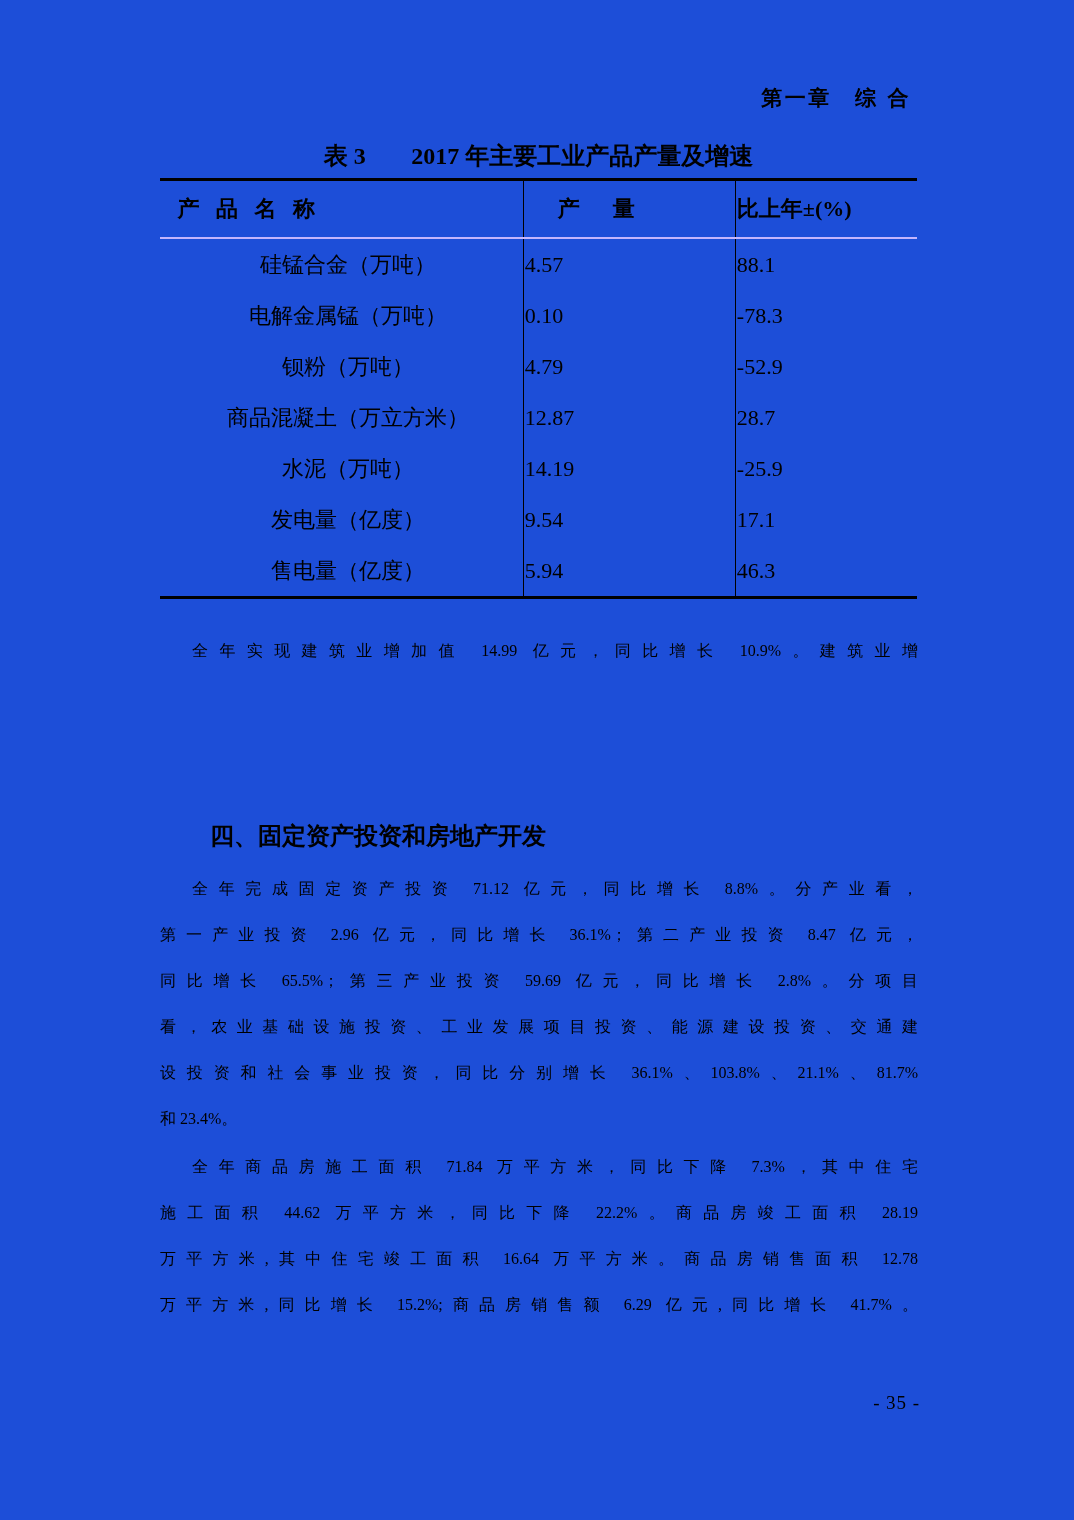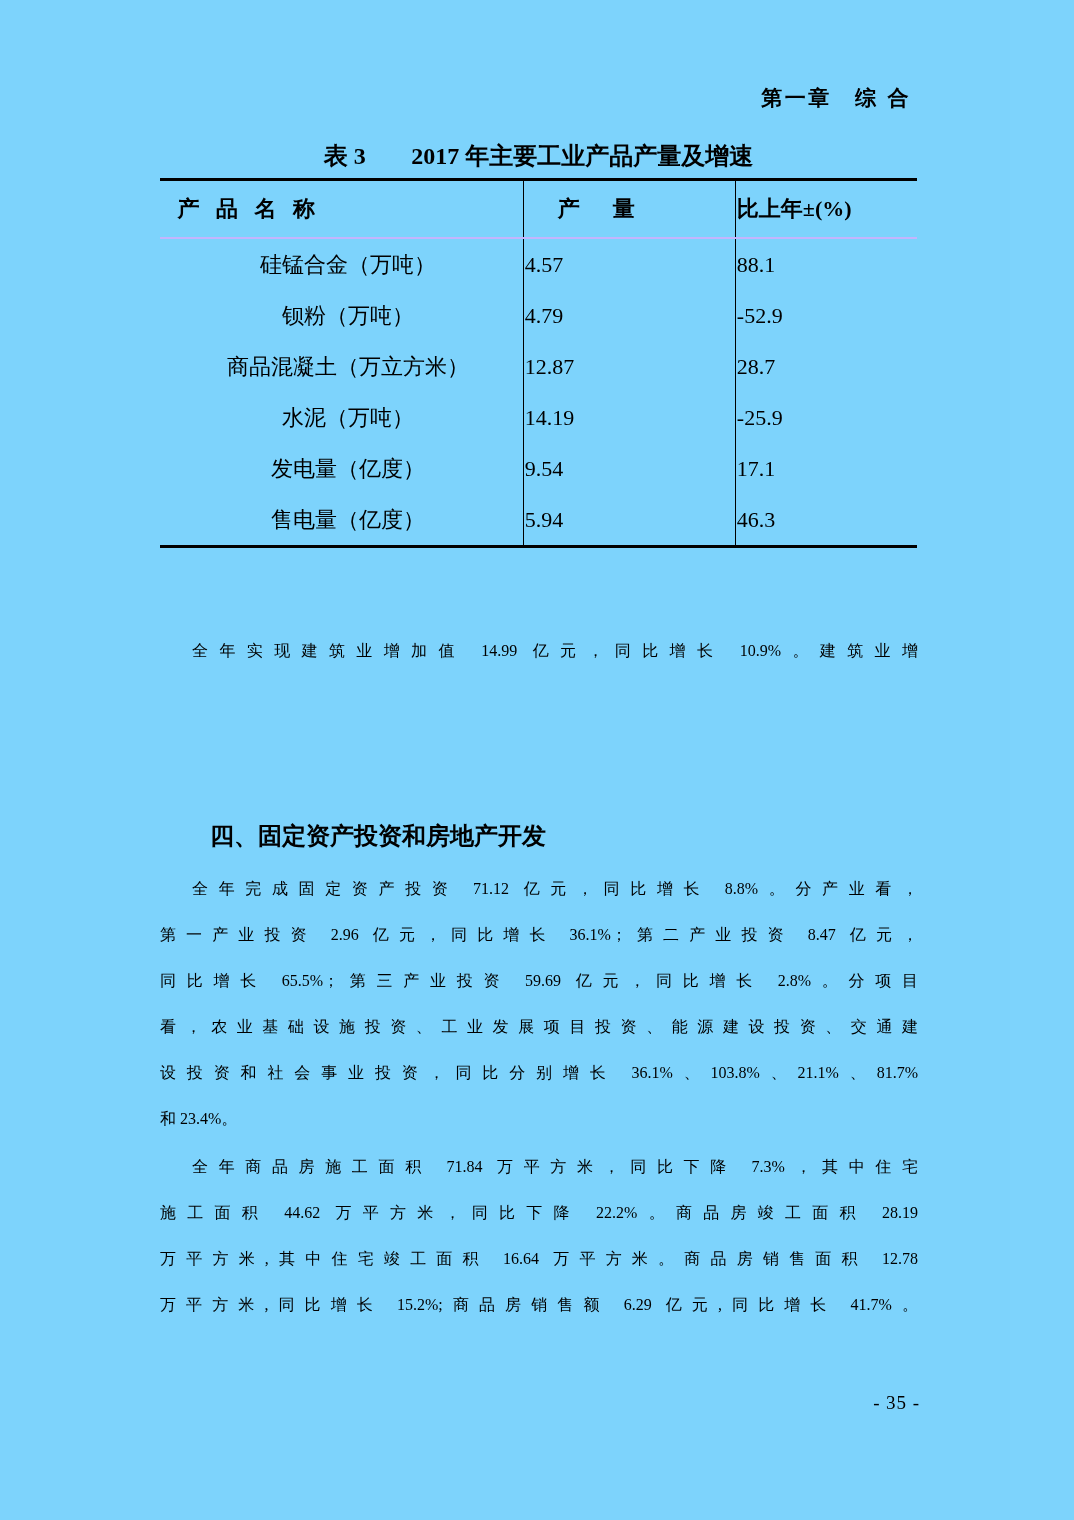--- a/index.html
+++ b/index.html
@@ -1,20 +1,20 @@
 <!DOCTYPE html>
 <html><head>
 <meta charset="utf-8">
 <style>
   html, body { margin: 0; padding: 0; background: #e8e8e8; }
   .page {
     position: relative;
     width: 1074px;
     height: 1520px;
-    background: #7dd3fc;
+    background: #1d4ed8;
     margin: 0 auto;
     color: #000;
     font-family: "Liberation Serif", "DejaVu Serif", serif;
     overflow: hidden;
   }
 
   
   .chapter-header {
     position: absolute;
     top: 84px;
@@ -133,20 +133,25 @@
         <th><span>比上年±(%)</span></th>
       </tr>
     </thead>
     <tbody>
       <tr>
         <td class="name">硅锰合金（万吨）</td>
         <td class="num">4.57</td>
         <td class="num">88.1</td>
       </tr>
       <tr>
+        <td class="name">电解金属锰（万吨）</td>
+        <td class="num">0.10</td>
+        <td class="num">-78.3</td>
+      </tr>
+      <tr>
         <td class="name">钡粉（万吨）</td>
         <td class="num">4.79</td>
         <td class="num">-52.9</td>
       </tr>
       <tr>
         <td class="name">商品混凝土（万立方米）</td>
         <td class="num">12.87</td>
         <td class="num">28.7</td>
       </tr>
       <tr>

